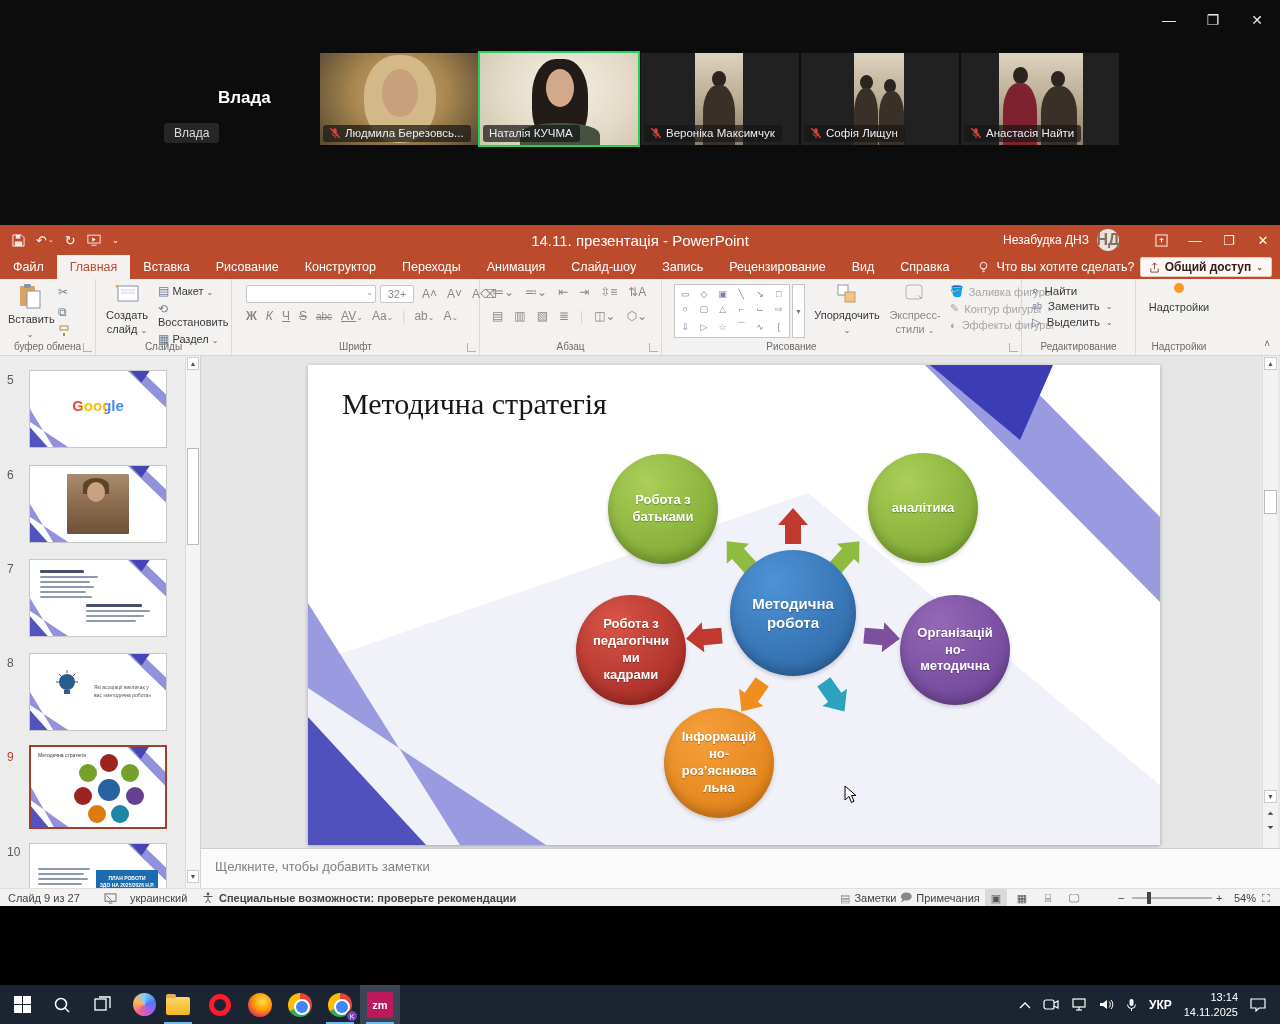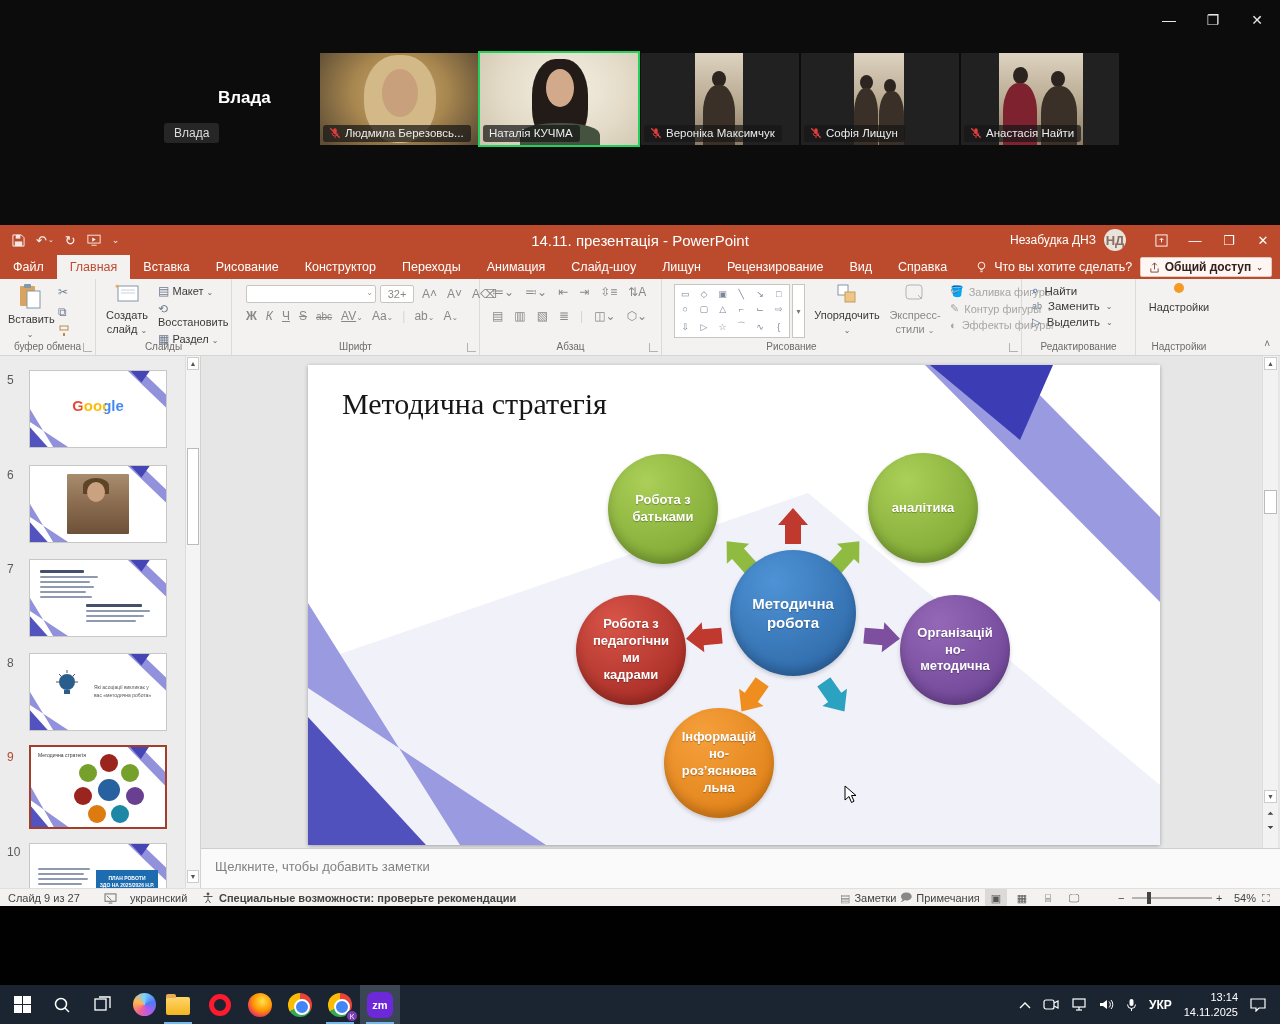--- a/index.html
+++ b/index.html
@@ -29,21 +29,21 @@
 .micoff{flex:0 0 auto;display:inline-block}
 
 
 .ppt{position:absolute;left:0;top:225px;width:1280px;height:681px;background:#f3f2f1}
 .titlebar{position:absolute;left:0;top:0;width:1280px;height:30px;background:#bc4b2d;color:#fff}
 .qat{position:absolute;left:12px;top:0;height:30px;display:flex;align-items:center;gap:11px;font-size:13px}
 .qat .qi{color:#fff;opacity:.95;display:flex;align-items:center}
 .title-text{position:absolute;left:0;right:0;top:0;height:30px;display:flex;align-items:center;justify-content:center;font-size:15px;color:#fff}
 .tb-right{position:absolute;right:0;top:0;height:30px;display:flex;align-items:center}
 .acct-name{font-size:12px;color:#fff;margin-right:8px}
-.avatar{width:22px;height:22px;border-radius:50%;background:#e9e2dd;color:#8a6e60;font-size:13px;font-weight:bold;display:flex;align-items:center;justify-content:center;margin-right:18px}
+.avatar{width:22px;height:22px;border-radius:50%;background:#e9e2dd;color:#8a6e60;font-size:16px;font-weight:bold;display:flex;align-items:center;justify-content:center;margin-right:25px}
 .wbtn{width:34px;height:30px;display:flex;align-items:center;justify-content:center;color:#fff;font-size:13px}
 
 .tabsrow{position:absolute;left:0;top:30px;width:1280px;height:24px;background:#bc4b2d;display:flex;align-items:flex-end}
 .rtab{height:24px;line-height:24px;padding:0 13px;font-size:12.5px;color:#fff;white-space:nowrap}
 .rtab.active{background:#f3f2f1;color:#c04b2e}
 .tellme{display:flex;align-items:center;gap:7px;color:#fff;font-size:12.5px;margin-left:16px;height:24px}
 .sharebtn{position:absolute;right:8px;top:32px;height:20px;display:flex;align-items:center;gap:5px;background:#fdf6f3;border:1px solid #e6c9bd;border-radius:2px;color:#33201a;font-size:12px;font-weight:bold;padding:0 8px}
 
 .ribbon{position:absolute;left:0;top:54px;width:1280px;height:77px;background:#f3f2f1;border-bottom:1px solid #d8d6d4;font-size:11px;color:#444}
 .rgroup{position:absolute;top:0;height:76px;border-right:1px solid #dcdad8}
@@ -113,21 +113,21 @@
 .viewbtn.active{background:#dcdad8}
 .zoomtrack{position:absolute;left:1132px;top:8px;width:80px;height:2px;background:#b5b3b1}
 .zoomthumb{position:absolute;left:1147px;top:3px;width:4px;height:12px;background:#444}
 
 
 .gapblack{position:absolute;left:0;top:906px;width:1280px;height:79px;background:#010101}
 .taskbar{position:absolute;left:0;top:985px;width:1280px;height:39px;background:#1b2531}
 .tbi{position:absolute;top:0;width:40px;height:39px;display:flex;align-items:center;justify-content:center}
 .tbi.runline::after{content:"";position:absolute;left:6px;right:6px;bottom:0;height:2px;background:#76b9ed}
 .tbi.activeapp{background:#3a4653}
-.zm-ic{width:26px;height:26px;border-radius:7px;background:#6d28d9;color:#fff;font-size:11px;font-weight:bold;display:flex;align-items:center;justify-content:center}
+.zm-ic{width:26px;height:26px;border-radius:2px;background:#be185d;color:#fff;font-size:11px;font-weight:bold;display:flex;align-items:center;justify-content:center}
 .tray{position:absolute;right:0;top:0;height:39px;display:flex;align-items:center;gap:12px;padding-right:14px;color:#fff}
 .tray .ic{display:flex;align-items:center;justify-content:center}
 .lang{font-size:12px;font-weight:bold}
 .clock{font-size:11px;text-align:right;line-height:1.35}
 .opera{width:22px;height:22px;border-radius:50%;border:5px solid #ff1b2d}
 .firefox{width:24px;height:24px;border-radius:50%;background:radial-gradient(circle at 60% 35%,#ffe14d 0%,#ff9500 45%,#e3246d 80%,#722291 100%)}
 .chrome{width:24px;height:24px;border-radius:50%;background:conic-gradient(#ea4335 0 33%,#34a853 33% 66%,#fbbc05 66% 100%);position:relative}
 .chrome::after{content:"";position:absolute;left:6px;top:6px;width:12px;height:12px;border-radius:50%;background:#4285f4;border:2px solid #fff}
 .kbadge{position:absolute;right:2px;bottom:2px;width:12px;height:12px;border-radius:50%;background:#7a3fb5;color:#fff;font-size:7px;display:flex;align-items:center;justify-content:center;border:1px solid #1b2531}
 .folder{width:24px;height:18px;background:linear-gradient(#ffd56b,#f2b51e);border-radius:2px;position:relative;margin-top:3px}
@@ -263,21 +263,21 @@
 
     <div class="tabsrow">
       <span class="rtab">Файл</span>
       <span class="rtab active">Главная</span>
       <span class="rtab">Вставка</span>
       <span class="rtab">Рисование</span>
       <span class="rtab">Конструктор</span>
       <span class="rtab">Переходы</span>
       <span class="rtab">Анимация</span>
       <span class="rtab">Слайд-шоу</span>
-      <span class="rtab">Лищун</span>
+      <span class="rtab">Запись</span>
       <span class="rtab">Рецензирование</span>
       <span class="rtab">Вид</span>
       <span class="rtab">Справка</span>
       <span class="tellme">
         <svg width="11" height="13" viewBox="0 0 11 14">
             <circle cx="5.5" cy="5" r="3.6" fill="none" stroke="#fff"></circle>
             <line x1="4" y1="9.5" x2="7" y2="9.5" stroke="#fff"></line>
             <line x1="4.3" y1="11.5" x2="6.7" y2="11.5" stroke="#fff"></line>
           </svg>
         <span>Что вы хотите сделать?</span>

